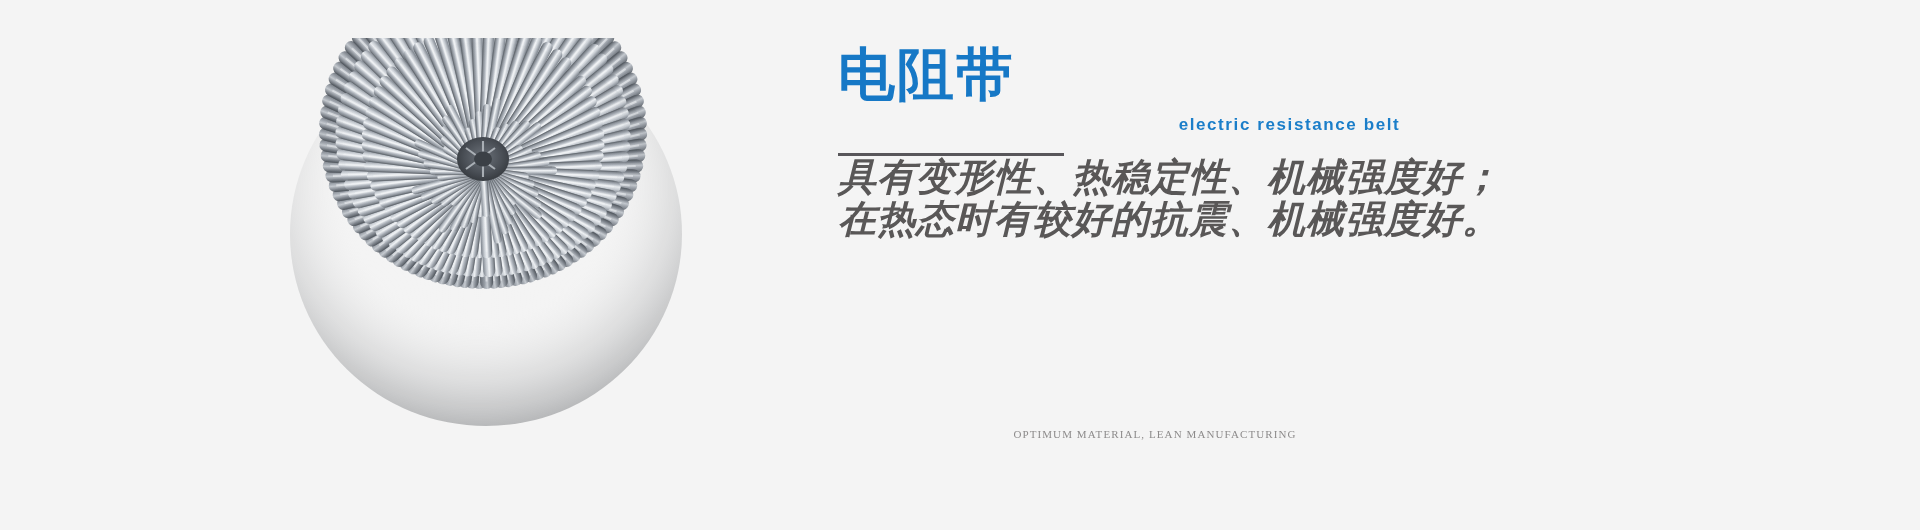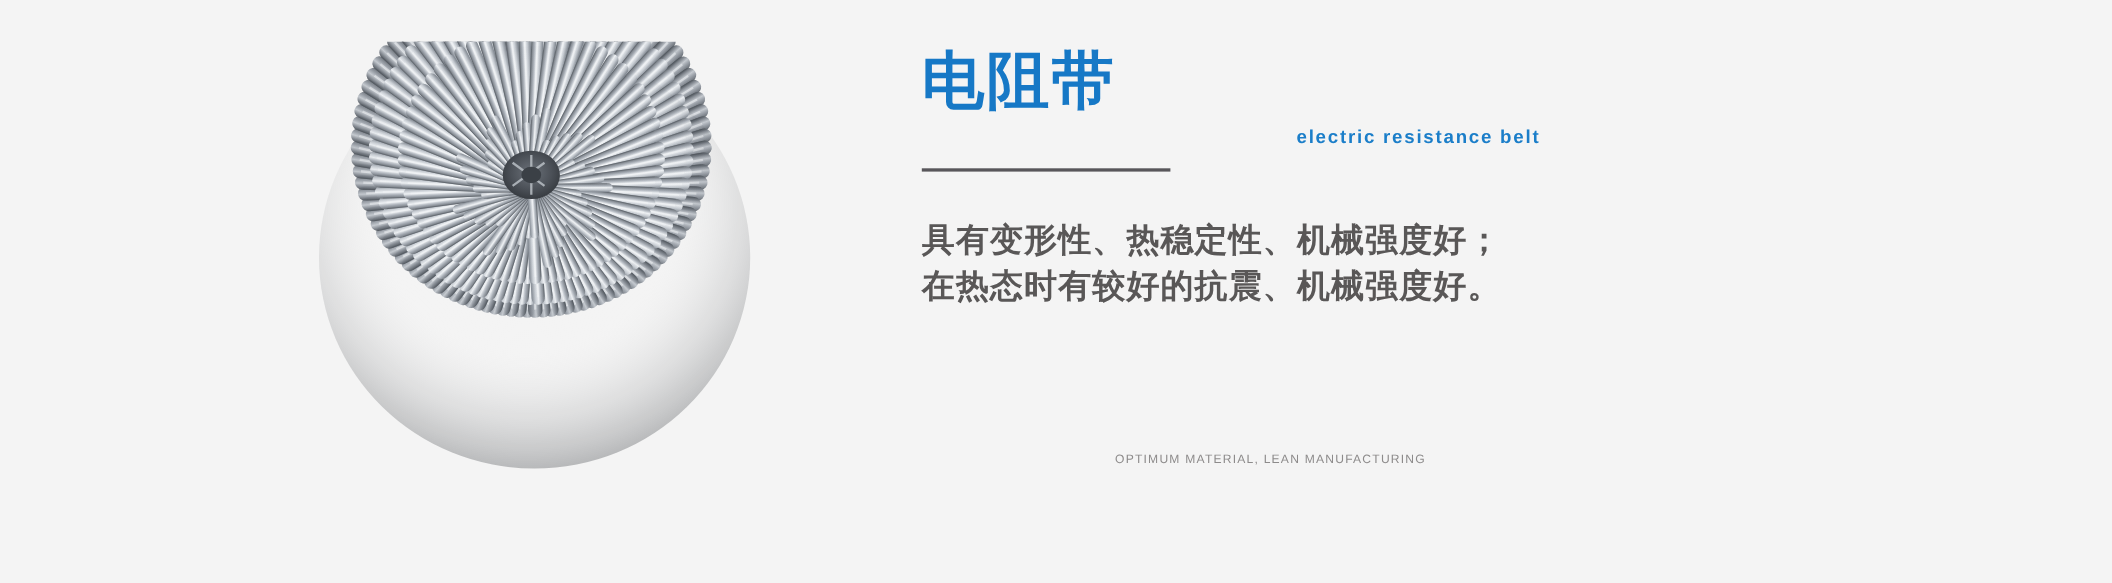--- a/index.html
+++ b/index.html
@@ -63,52 +63,52 @@
   }
 
   .divider {
     margin-top: 18px;
     width: 226px;
     height: 3px;
     background: #58565a;
   }
 
   .body-text {
-    margin-top: 42px;
-    font-size: 30px;
+    font-size: 38px;
     line-height: 42px;
     color: #595757;
     font-weight: bold;
     letter-spacing: 1px;
     font-family: "DejaVu Sans", "Liberation Sans", sans-serif;
+    font-style: italic;
   }
   .body-text .line { display: block; white-space: pre; }
 
   
   .slogan-block {
     position: absolute;
     left: 945px;
     top: 406px;
     width: 420px;
     text-align: center;
   }
   .slogan-cn {
     font-size: 35px;
     color: #6d6b6b;
     letter-spacing: 3px;
     line-height: 1.1;
     font-family: "DejaVu Sans", "Liberation Sans", sans-serif;
     white-space: pre;
   }
   .slogan-en {
-    margin-top: 6px;
+    margin-top: 22px;
     font-size: 11px;
     color: #8d8b8b;
     letter-spacing: 1.1px;
-    font-family: Liberation Sans, sans-serif;
+    font-family: Liberation Serif, serif;
     white-space: pre;
   }
 </style>
 </head>
 <body>
 
 <div class="banner">
 
   <div class="product-figure">
     <svg viewBox="0 0 400 392" xmlns="http://www.w3.org/2000/svg" aria-hidden="true">

